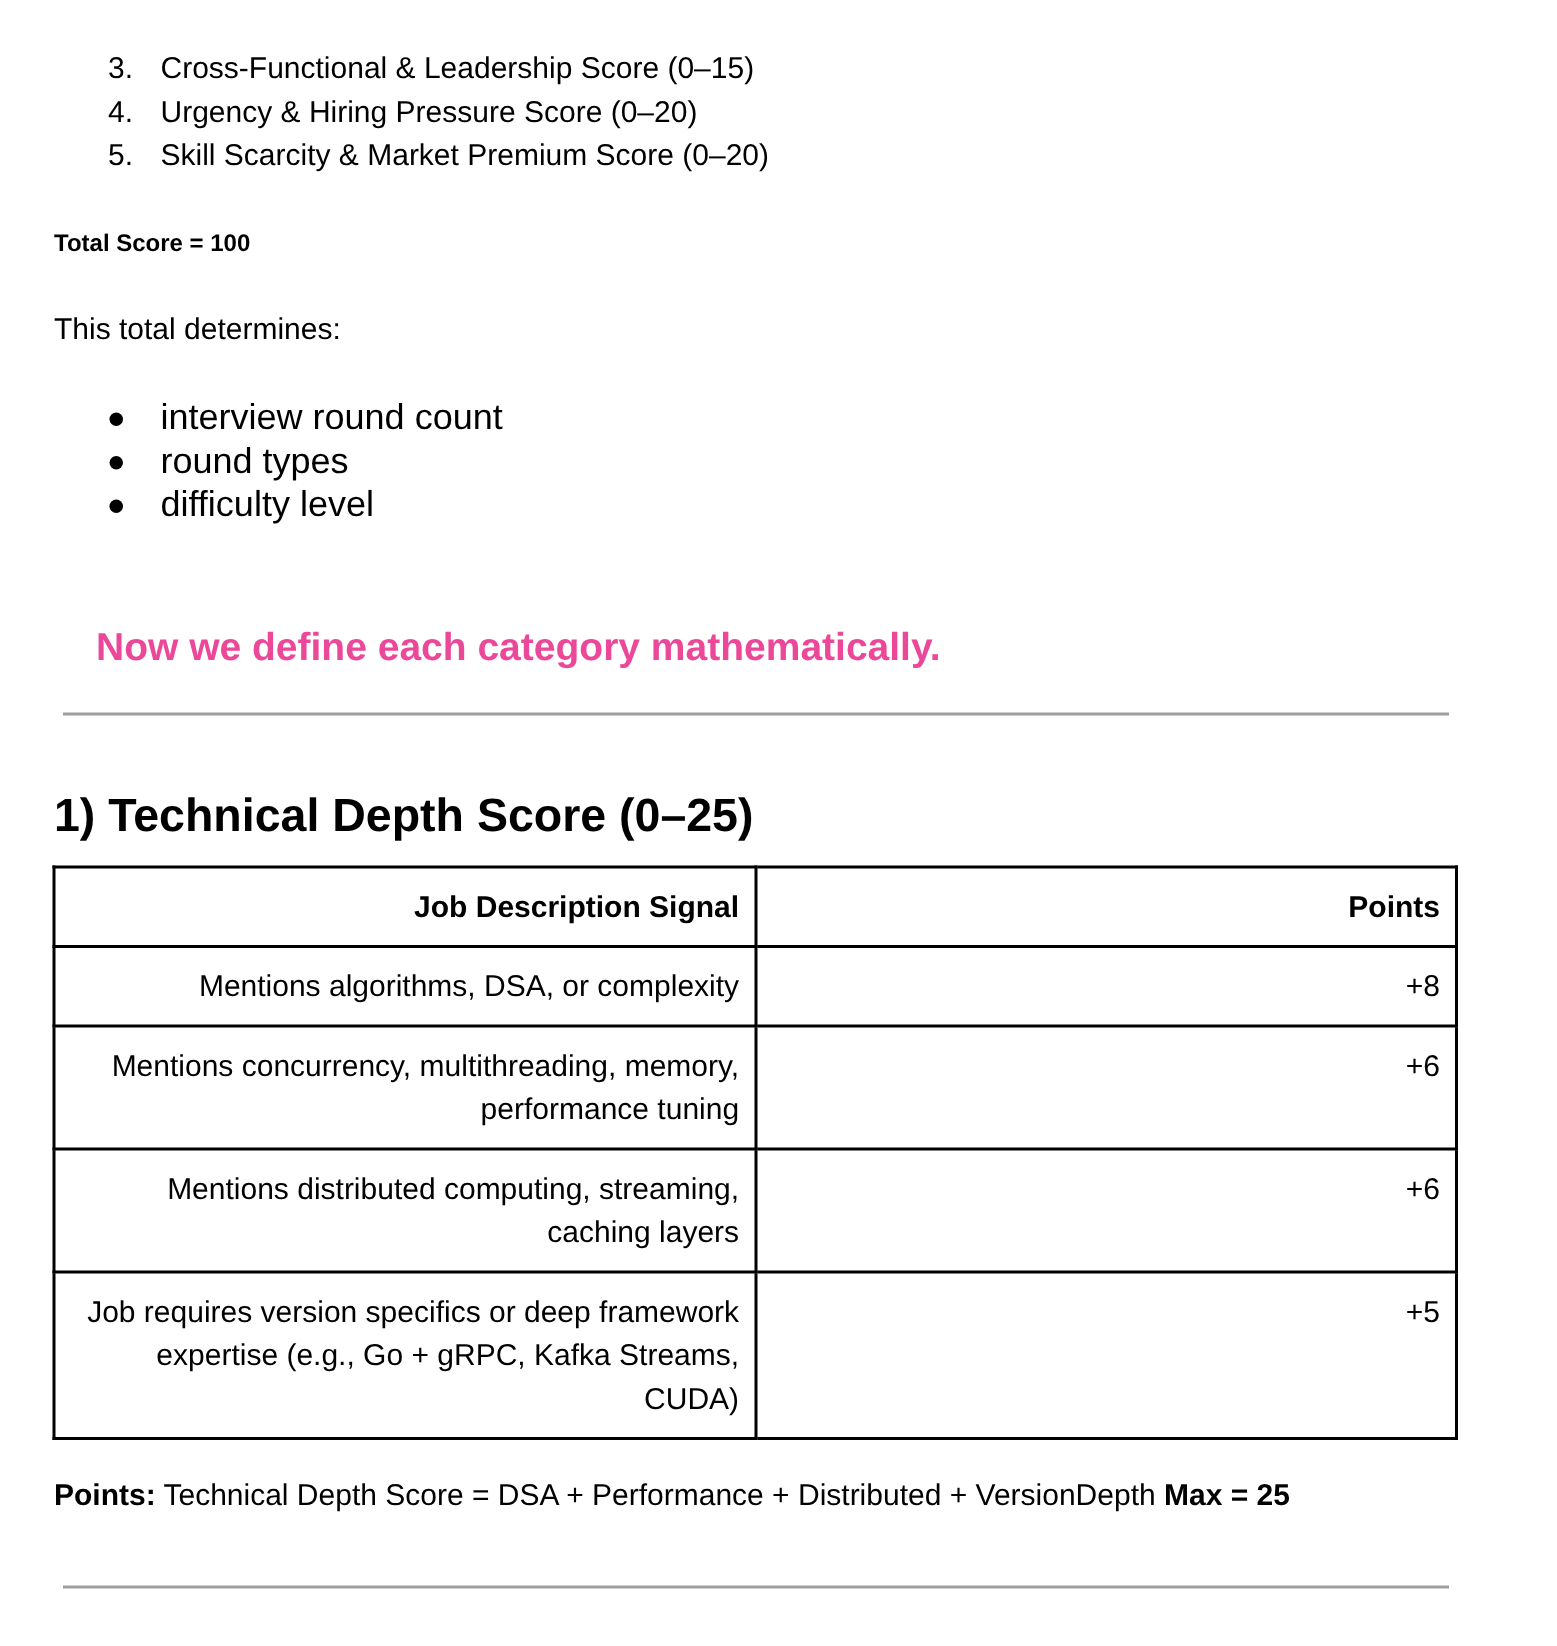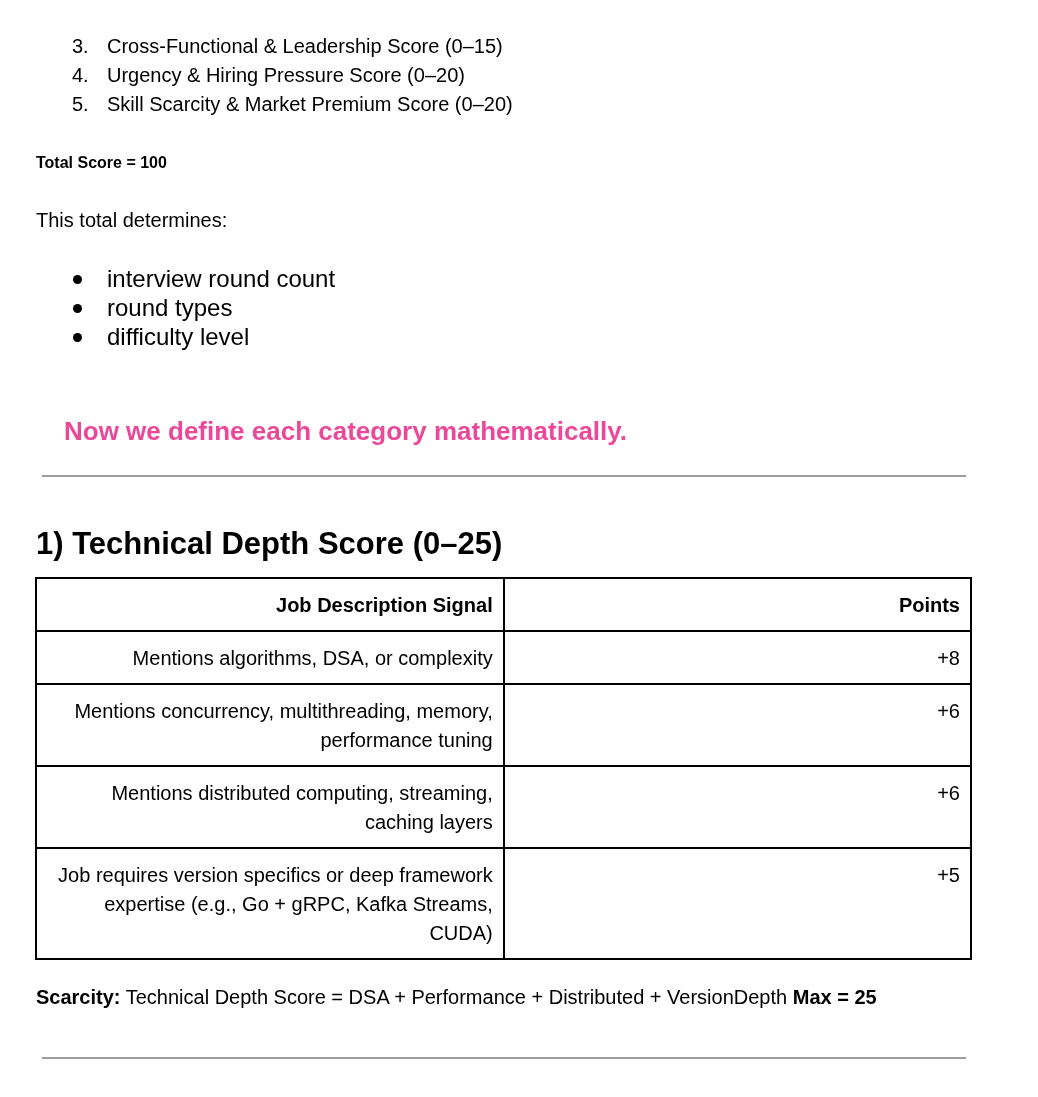--- a/index.html
+++ b/index.html
@@ -209,15 +209,15 @@
       <td>Mentions distributed computing, streaming, caching layers</td>
       <td>+6</td>
     </tr>
     <tr class="r4">
       <td>Job requires version specifics or deep framework expertise (e.g., Go + gRPC, Kafka Streams, CUDA)</td>
       <td>+5</td>
     </tr>
   </tbody>
 </table>
 
-<div class="formula"><b>Scarcity:</b><span> Technical Depth Score = DSA + Performance + Distributed + VersionDepth </span><b>Max = 25</b></div>
+<div class="formula"><b>Points:</b><span> Technical Depth Score = DSA + Performance + Distributed + VersionDepth </span><b>Max = 25</b></div>
 
 <div class="divider d2"></div>
 
 </body></html>

